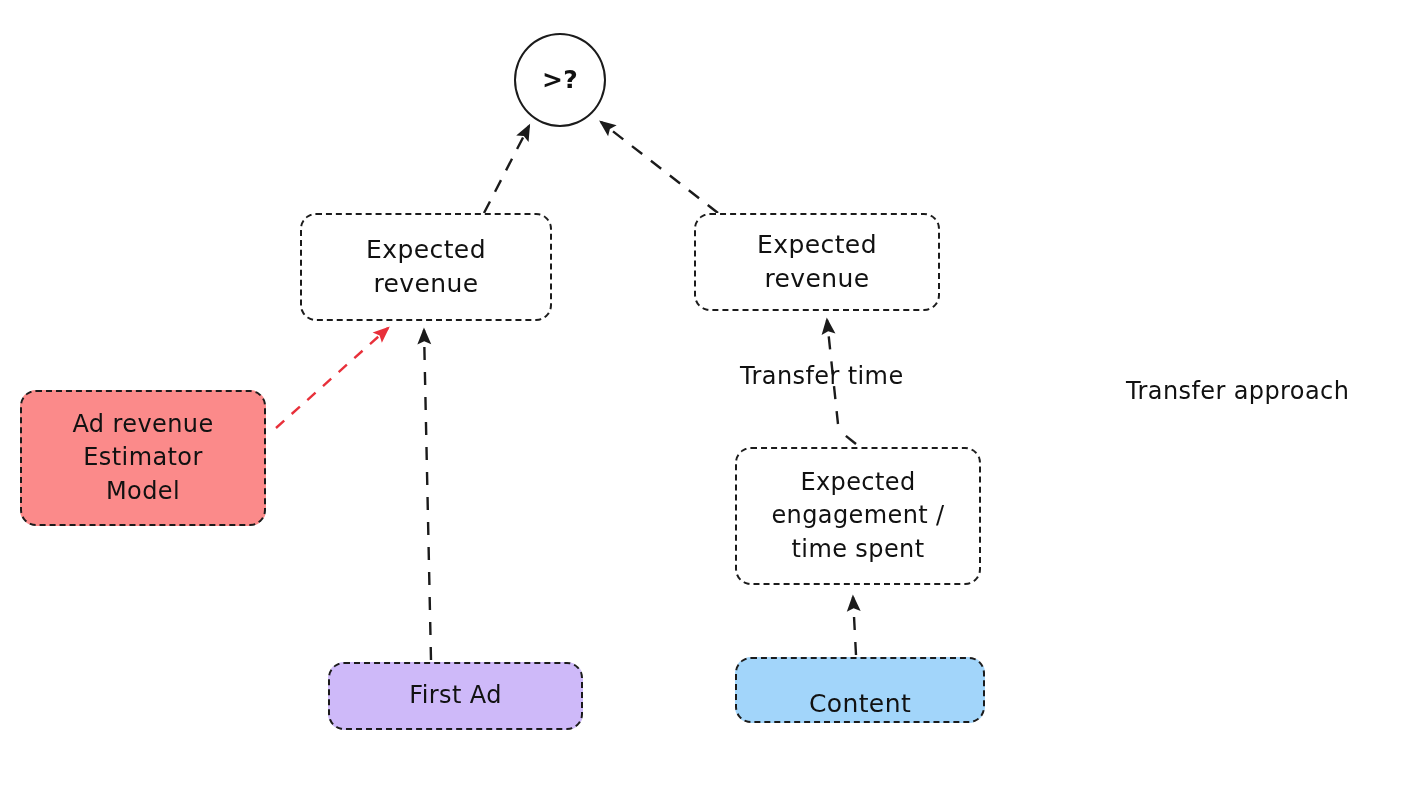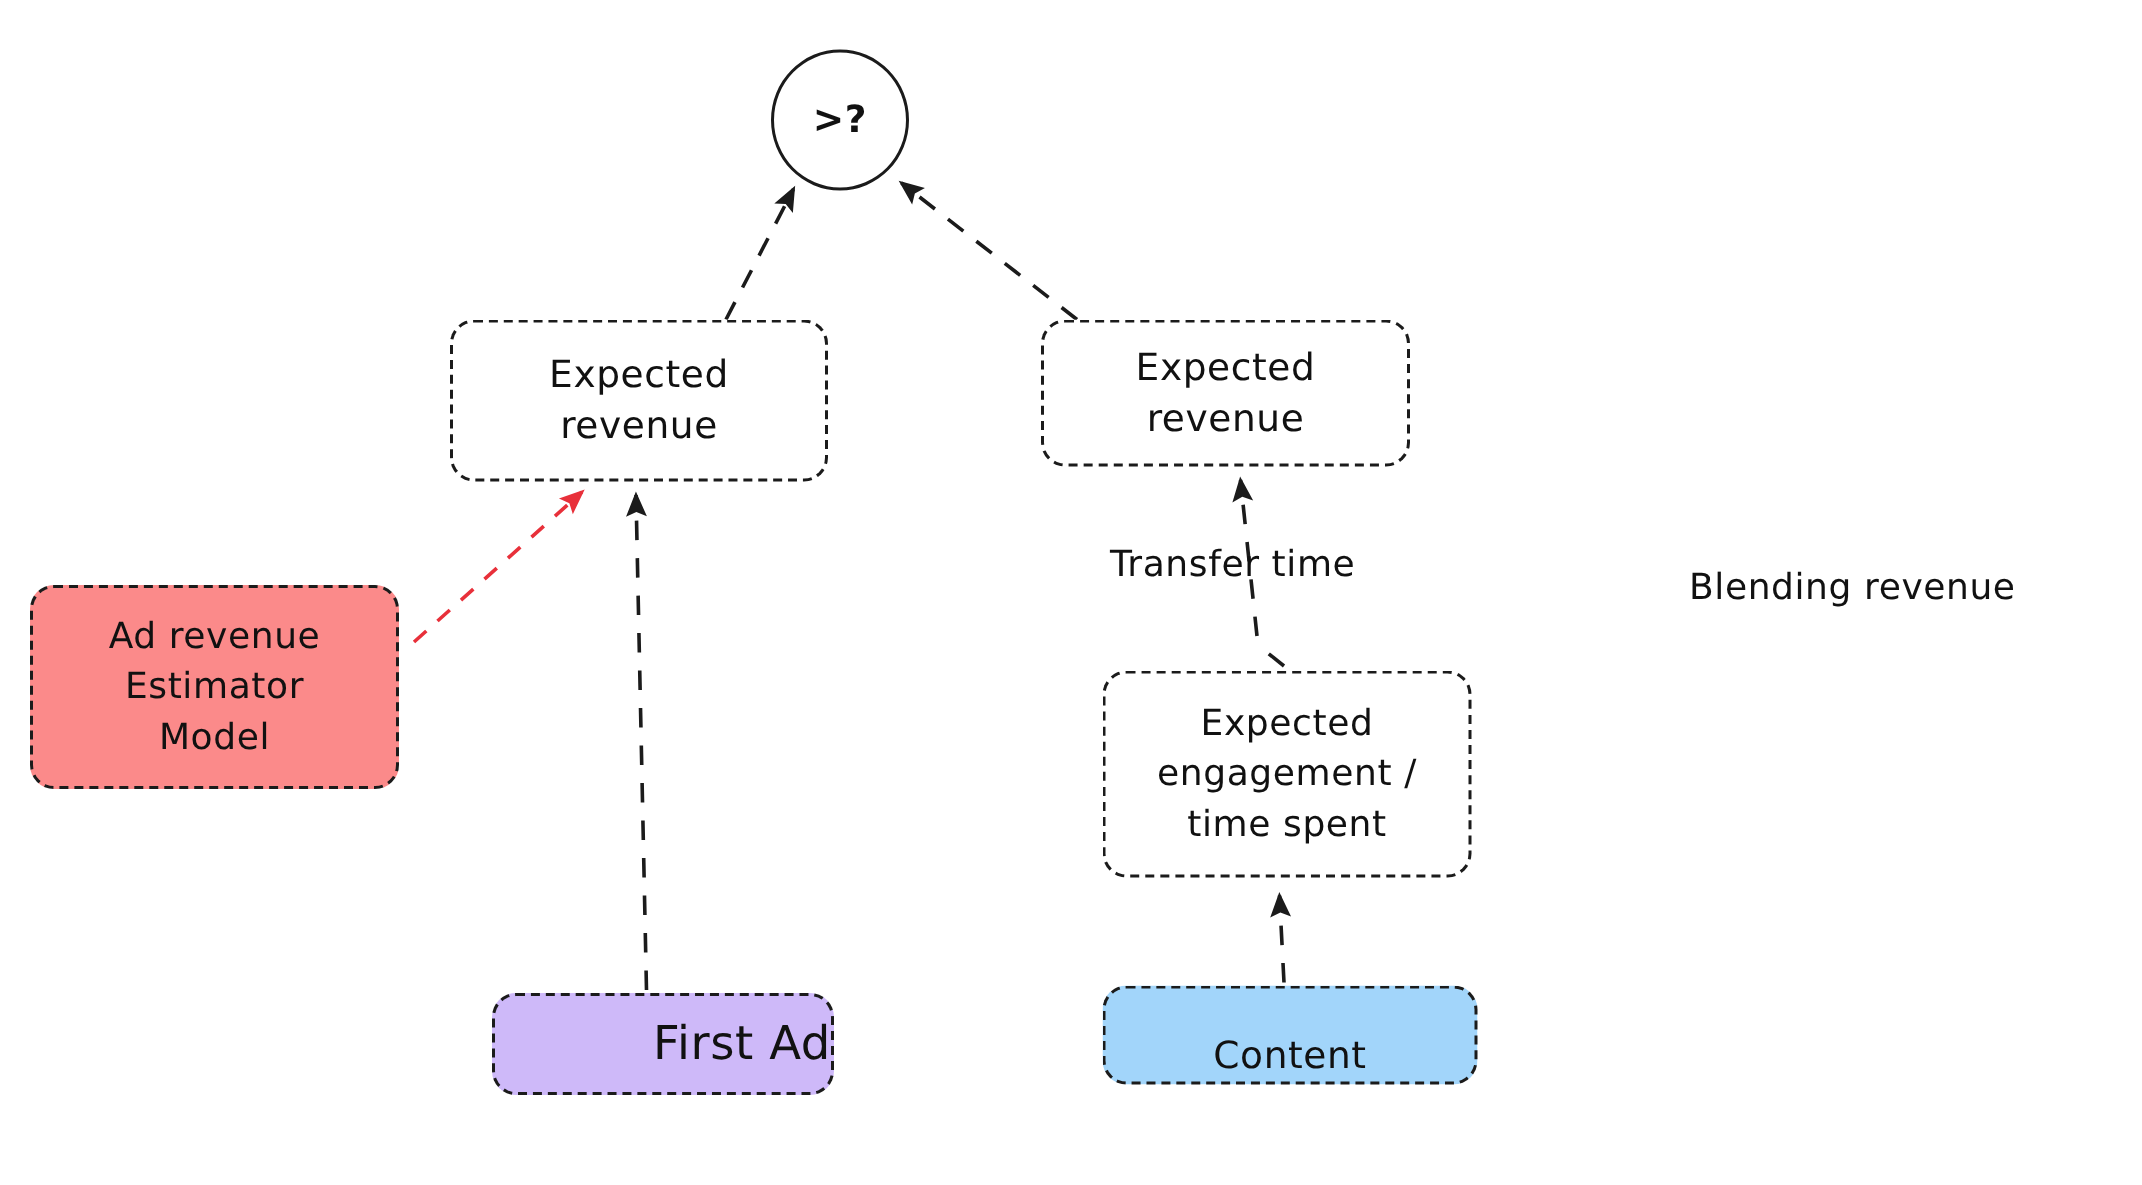--- a/index.html
+++ b/index.html
@@ -58,22 +58,22 @@
     z-index: 4;
   }
 
   
   #node-compare      { left: 514px; top: 33px;  width: 92px;  height: 94px; font-size: 25px; }
   #node-exp-rev-left { left: 300px; top: 213px; width: 252px; height: 108px; font-size: 25px; }
   #node-exp-rev-right{ left: 694px; top: 213px; width: 246px; height: 98px;  font-size: 25px; }
   #node-ad-model     { left: 20px;  top: 390px; width: 246px; height: 136px; font-size: 24px;
                        background: #FB8A8A; }
   #node-engagement   { left: 735px; top: 447px; width: 246px; height: 138px; font-size: 24px; }
-  #node-first-ad     { left: 328px; top: 662px; width: 228px; height: 68px;  font-size: 31px;
-                       background: #CEB9F9; justify-content: flex-end; }
+  #node-first-ad     { left: 328px; top: 662px; width: 255px; height: 68px;  font-size: 24px;
+                       background: #CEB9F9; }
   #node-content      { left: 735px; top: 657px; width: 250px; height: 66px;  font-size: 25px;
                        background: #A2D5FA; }
 
   #label-transfer-func   { left: 740px; top: 362px; font-size: 24px; }
   #label-blending        { left: 1126px; top: 377px; font-size: 24px; }
 </style>
 </head>
 <body>
 
 <div id="canvas" style="background: rgb(255, 255, 255);">
@@ -125,15 +125,15 @@
   <div class="node node-box" id="node-first-ad" style="background: rgb(206, 185, 249);">
     <span>First Ad</span>
   </div>
 
   <div class="node node-box" id="node-content" style="background: rgb(162, 213, 250); align-items: flex-end;">
     <span>Content</span>
   </div>
 
   <div class="label-free" id="label-transfer-func">Transfer time</div>
 
-  <div class="label-free" id="label-blending">Blending revenue</div>
+  <div class="label-free" id="label-blending">Transfer approach</div>
 
 </div>
 
 </body></html>

